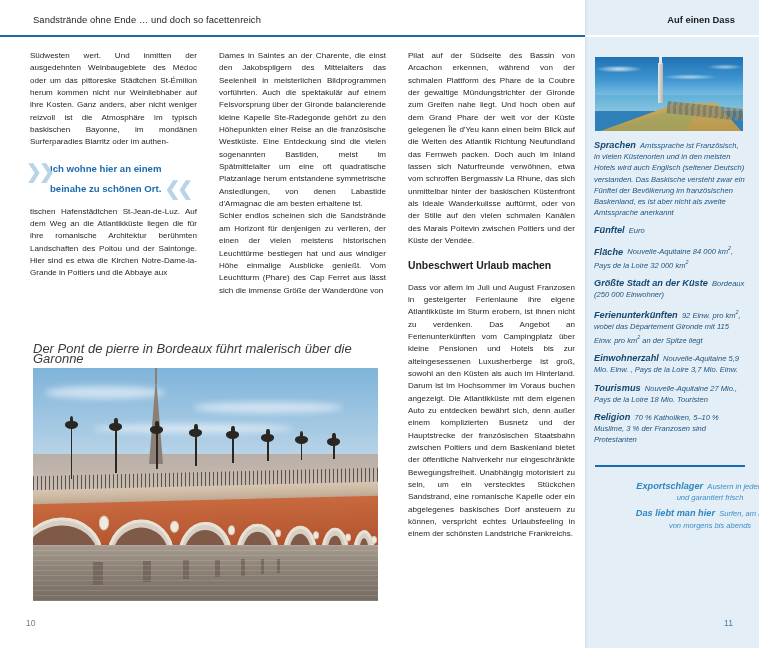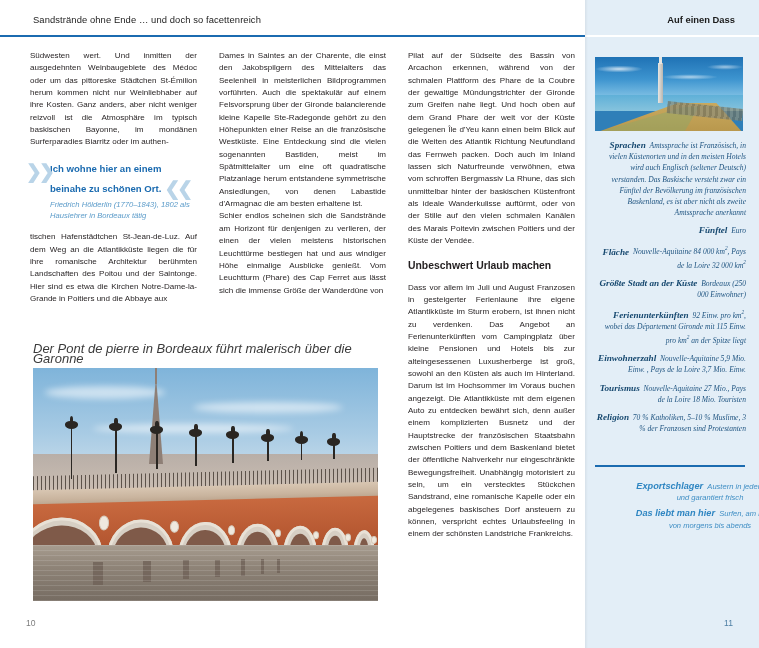--- a/index.html
+++ b/index.html
@@ -364,23 +364,22 @@
     content:"";
     position:absolute; left:1px; top:-6px;
     width:3px; height:7px; background:#e8e6e2;
   }
 
   
   .rp-text {
     position: absolute;
     left: 9px; top: 140px;
     width: 152px;
-    text-align: right;
+    text-align: left;
     color: #1a4f79;
-    font-family: Liberation Serif, serif;
   }
   .fact {
     font-size: 7.55px;
     line-height: 11.2px;
     font-style: italic;
     color: #1f5480;
     margin: 0 0 7px 0;
   }
   .fact .lab {
     font-weight: bold;
@@ -439,21 +438,20 @@
     <div class="head-rule"></div>
 
     <div class="cols">
 
       <div class="col">
         <p>Südwesten wert. Und inmitten der ausgedehnten Weinbaugebiete des Médoc oder um das pittoreske Städtchen St-Émilion herum kommen nicht nur Weinliebhaber auf ihre Kosten. Ganz anders, aber nicht weniger reizvoll ist die Atmosphäre im typisch baskischen Bayonne, im mondänen Surferparadies Biarritz oder im authen-</p>
 
         <div class="pullquote">
           <span class="pq-open">❯❯</span>
           <span class="pq-text">Ich wohne hier an einem beinahe zu schönen Ort.</span><span class="pq-close">❮❮</span>
-          <div class="pq-attrib">Friedrich Hölderlin (1770–1843), 1802 als Hauslehrer in Bordeaux tätig</div>
         </div>
 
         <p>tischen Hafenstädtchen St-Jean-de-Luz. Auf dem Weg an die Atlantikküste liegen die für ihre romanische Architektur berühmten Landschaften des Poitou und der Saintonge. Hier sind es etwa die Kirchen Notre-Dame-la-Grande in Poitiers und die Abbaye aux</p>
       </div>
 
       <div class="col">
         <p>Dames in Saintes an der Charente, die einst den Jakobspilgern des Mittelalters das Seelenheil in meisterlichen Bildprogrammen vorführten. Auch die spektakulär auf einem Felsvorsprung über der Gironde balancierende kleine Kapelle Ste-Radegonde gehört zu den Höhepunkten einer Reise an die französische Westküste. Eine Entdeckung sind die vielen sogenannten Bastiden, meist im Spätmittelalter um eine oft quadratische Platzanlage herum entstandene symmetrische Ansiedlungen, von denen Labastide d'Armagnac die am besten erhaltene ist.</p>
         <p>Schier endlos scheinen sich die Sandstrände am Horizont für denjenigen zu verlieren, der einen der vielen meistens historischen Leuchttürme bestiegen hat und aus windiger Höhe einmalige Ausblicke genießt. Vom Leuchtturm (Phare) des Cap Ferret aus lässt sich die immense Größe der Wanderdüne von</p>
       </div>
 

